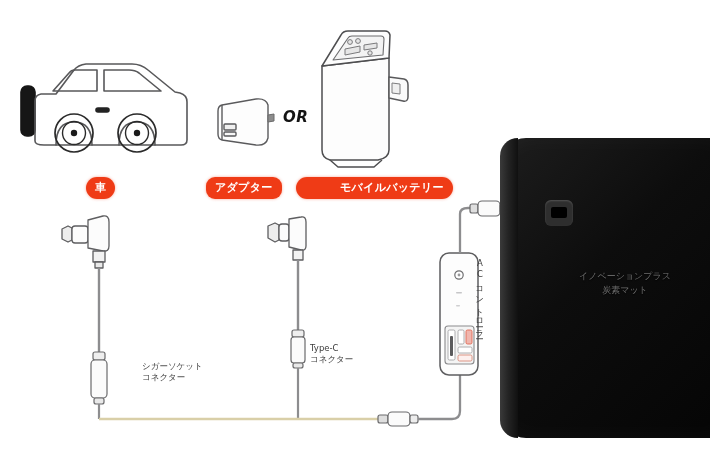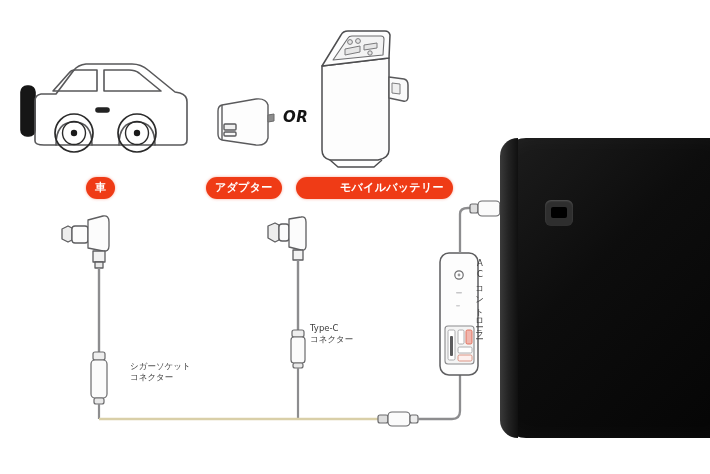--- a/index.html
+++ b/index.html
@@ -23,42 +23,42 @@
     font-size:11px;
     font-weight:bold;
     line-height:1;
     padding:5px 9px 6px 9px;
     white-space:nowrap;
     box-shadow:0 0 3px rgba(239,59,22,.45);
     letter-spacing:.3px;
     text-align:center;
   }
   .badge-car{left:86px;top:177px;}
-  .badge-adapter{left:206px;top:177px;}
+  .badge-adapter{left:206px;top:177px;border-radius:9px;}
   .badge-battery{left:296px;top:177px;padding-left:44px;}
 
   
   .or-text{
     position:absolute;left:283px;top:108px;
     font-size:15px;font-weight:bold;color:#141414;
     letter-spacing:.5px;
     font-style:italic;
   }
 
   
   .caption{
     position:absolute;
     font-size:8.5px;
     color:#3b3b3b;
     line-height:1.35;
     white-space:nowrap;
     font-family:"DejaVu Sans","Liberation Sans",sans-serif;
   }
-  .caption-cig{left:130px;top:361px;}
-  .caption-typec{left:310px;top:323px;}
+  .caption-cig{left:142px;top:361px;}
+  .caption-typec{left:310px;top:343px;}
 
   
   .vlabel{
     position:absolute;left:474px;top:258px;
     font-size:8.5px;color:#3b3b3b;
     writing-mode:vertical-rl;
     text-orientation:upright;
     letter-spacing:1px;
     white-space:nowrap;
   }
@@ -233,20 +233,22 @@
     <rect x="500" y="204" width="7" height="9" rx="2" fill="#ededed"></rect>
   </g>
   <path d="M507 208.5 L549 209.5" fill="none" stroke="#d7cda5" stroke-width="1.7"></path>
 </svg>
 
 <div class="mat"></div>
 <div class="mat-edge"></div>
 <div class="mat-port"></div>
 <div class="mat-port-hole"></div>
 <div class="mat-text">
+  <div>イノベーションプラス</div>
+  <div>炭素マット</div>
 </div>
 
 <div class="badge badge-car">車</div>
 <div class="badge badge-adapter">アダプター</div>
 <div class="badge badge-battery">モバイルバッテリー</div>
 
 <div class="or-text">OR</div>
 
 <div class="caption caption-cig">
   <div>シガーソケット</div>

